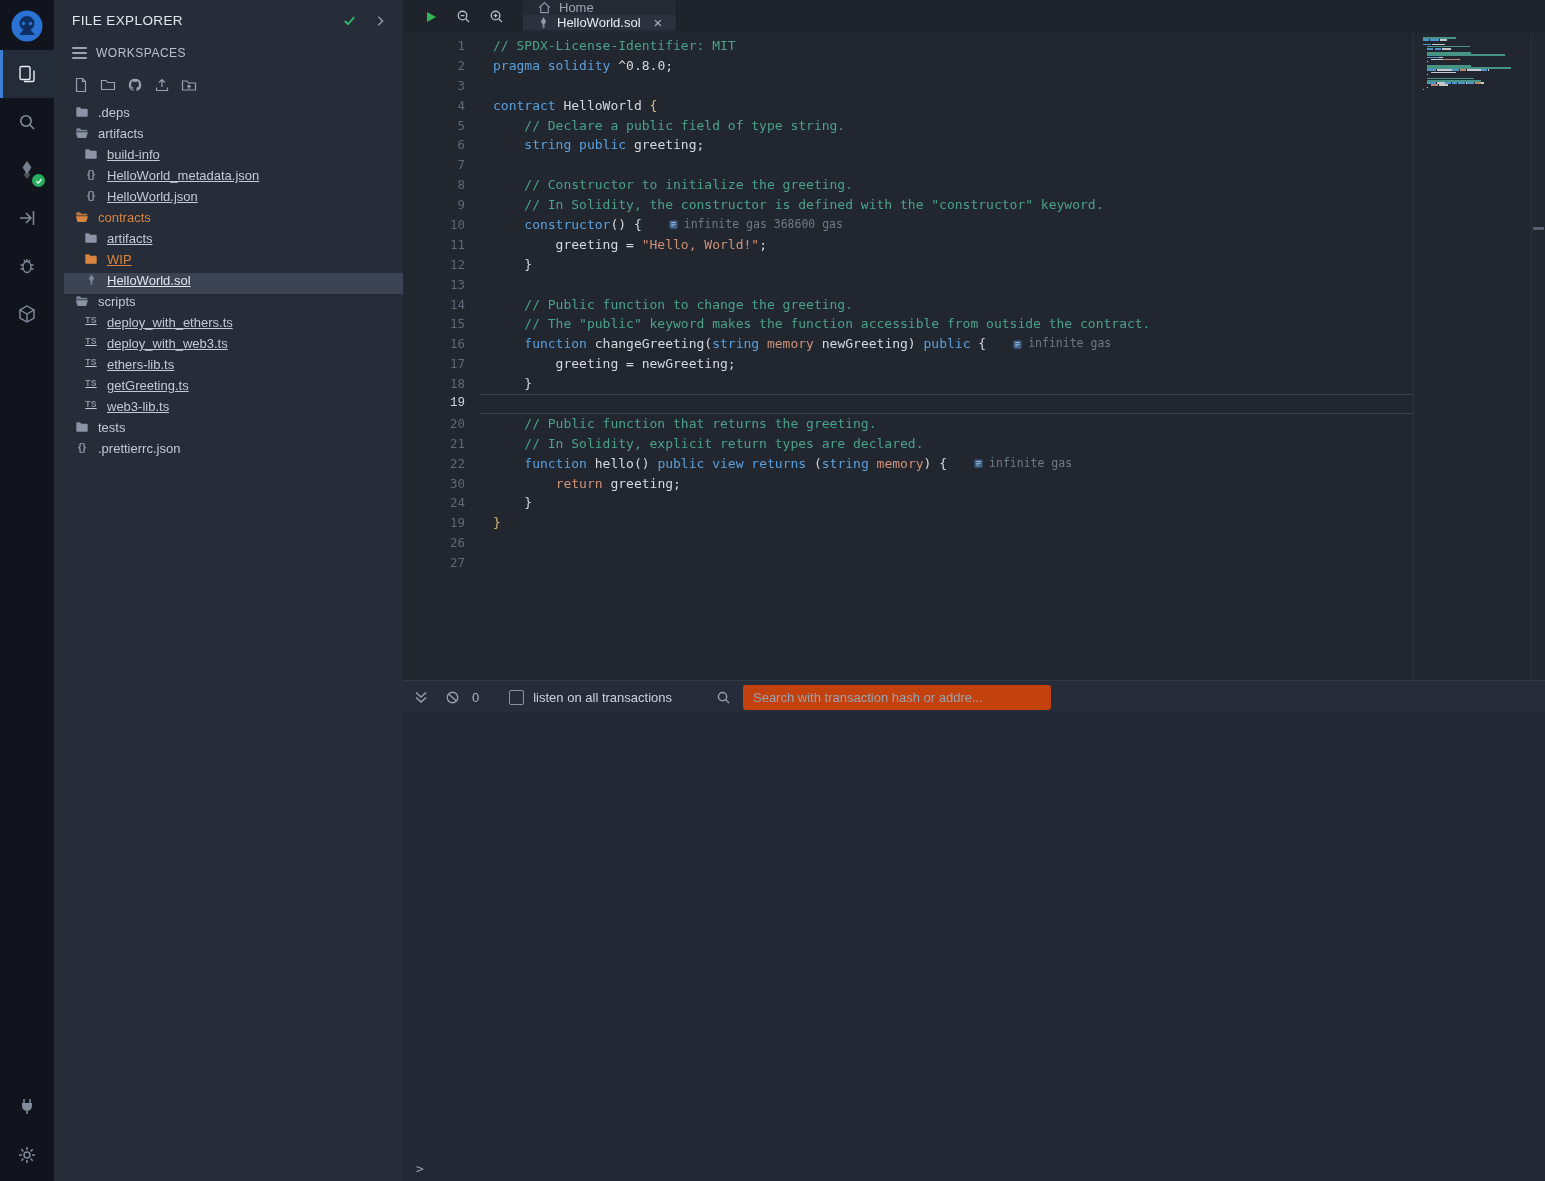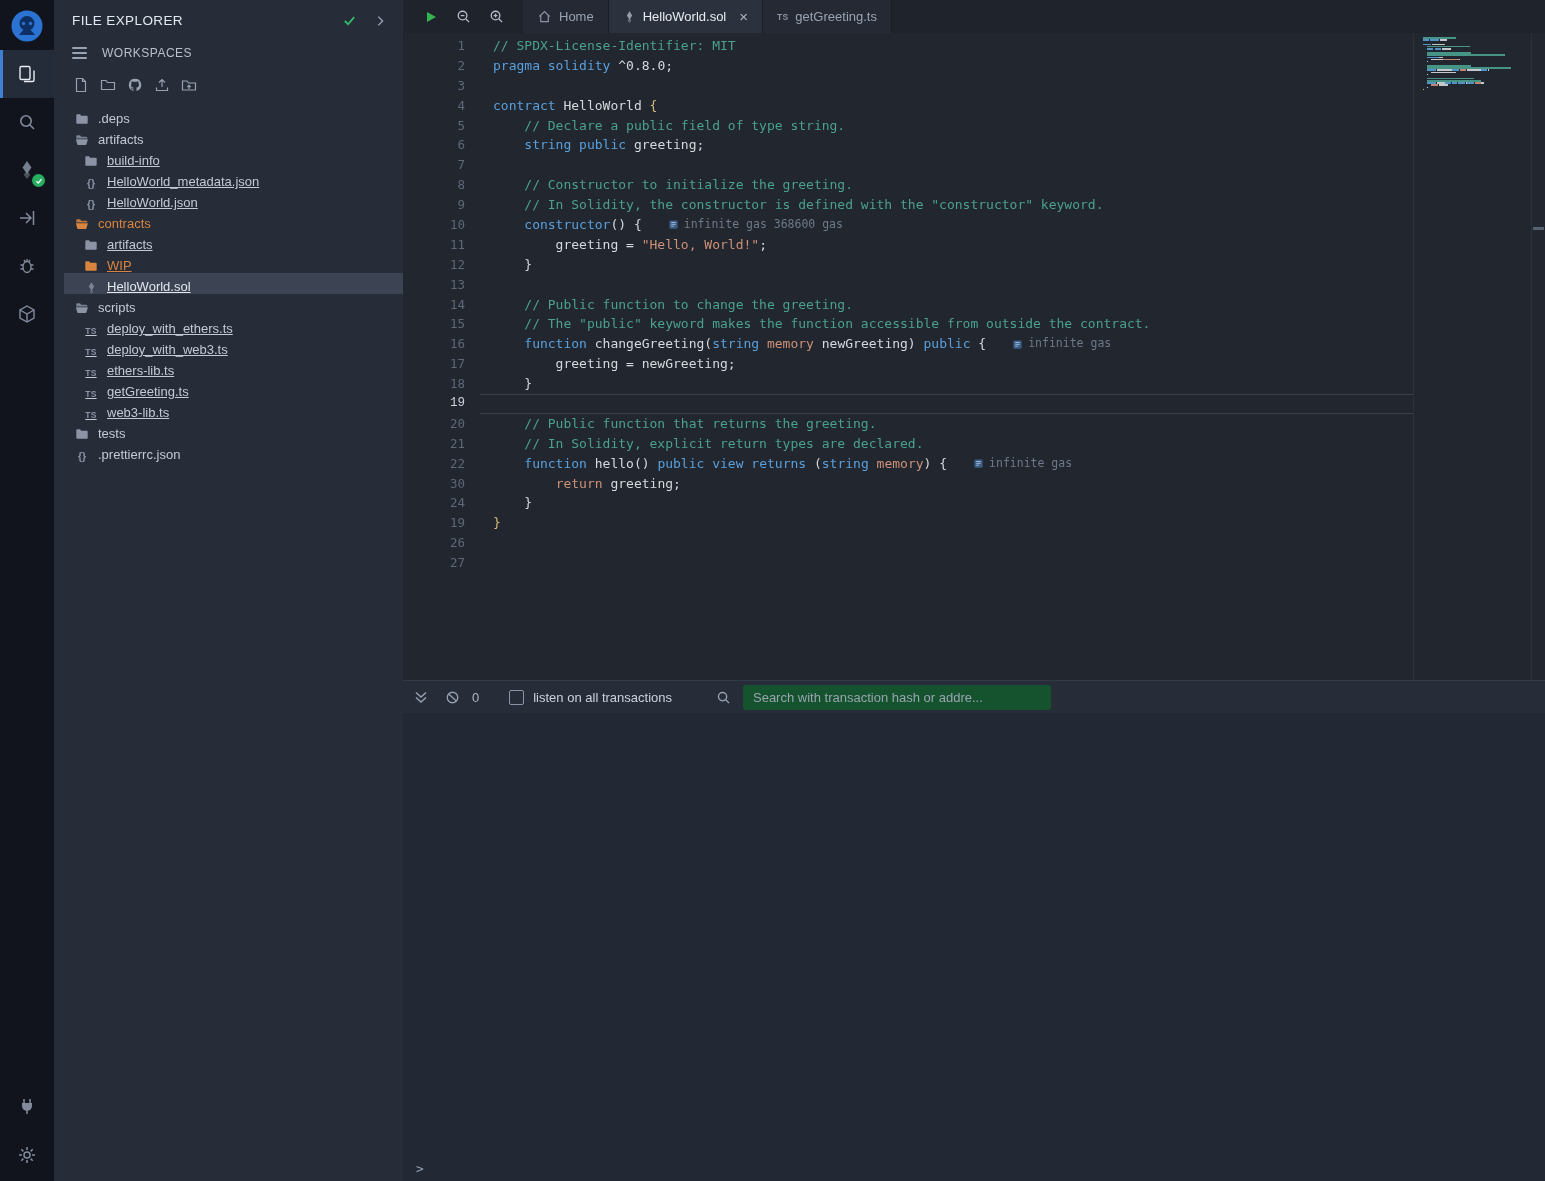--- a/index.html
+++ b/index.html
@@ -16,48 +16,48 @@
   .ib-badge { position:absolute; right:9px; bottom:7px; width:13px; height:13px; border-radius:50%;
               background:#27ae60; display:flex; align-items:center; justify-content:center; }
   .ib-bottom { position:absolute; bottom:2px; left:0; width:54px; }
 
   
   .sidepanel { position:absolute; left:54px; top:0; width:349px; height:100%; background:#262c38; }
   .sp-header { display:flex; align-items:center; padding:13px 16px 8px 18px; }
   .sp-title { flex:1; font-size:13.5px; font-weight:500; letter-spacing:.4px; color:#e4e8ef; }
   .sp-check { margin-right:16px; display:flex; }
   .sp-chev { display:flex; cursor:pointer; }
-  .sp-ws { display:flex; align-items:center; gap:15px; padding:6px 18px 0 18px; height:28px; }
+  .sp-ws { display:flex; align-items:center; gap:9px; padding:6px 18px 0 18px; height:28px; }
   .sp-ws-label { font-size:12px; font-weight:500; letter-spacing:.5px; color:#b8c0cd; }
   .hamburger { display:inline-flex; flex-direction:column; gap:3px; cursor:pointer; }
   .hamburger i { display:block; width:15px; height:2px; background:#9aa3b2; border-radius:1px; }
   .sp-select { margin:8px 18px 0 18px; height:34px; background:#2f3643; border-radius:6px;
                display:flex; align-items:center; padding:0 8px 0 16px; cursor:pointer; }
   .sp-select-val { flex:1; font-size:13.5px; color:#dde2ea; }
   .ws-badge { display:flex; }
   .sp-toolbar { display:flex; align-items:center; gap:11px; padding:12px 16px 0 19px; height:29px; color:#98a1b2; }
   .sp-toolbar .tbi { display:flex; cursor:pointer; }
   .tree { margin-top:12px; margin-left:10px; font-size:13px; color:#c3cad6; }
-  .tree-row { height:21px; display:flex; align-items:flex-end; padding-left:10px; cursor:pointer; }
+  .tree-row { height:21px; display:flex; align-items:flex-start; padding-left:10px; cursor:pointer; }
   .tree-row.ind1 { padding-left:19px;text-decoration:underline; }
   .tree-row.selected { background:#3c4352; color:#e2e7ee; }
   .tree-row.accent { color:#d9853f; }
   .tree-row.accent .tree-icon { color:#d9853f; }
   .tree-icon { width:16px; display:inline-flex; justify-content:center; margin-right:8px; color:#8b93a5; flex:none; }
   .ts-badge { font-size:8.5px; font-weight:bold; letter-spacing:.2px; color:inherit; }
   .json-badge { font-size:10.5px; font-weight:600; color:inherit; }
 
   
   .main { position:absolute; left:403px; top:0; right:0; height:100%; background:#21262f; }
 
   
   .tabbar { position:absolute; top:0; left:0; right:0; height:33px; background:#1e232c; display:flex; }
   .controls { width:120px; flex:none; display:flex; align-items:center; gap:18px; padding-left:21px; }
   .ctl { display:flex; cursor:pointer; color:#b6bdc9; }
-  .tabs { display:flex; height:33px; }
+  .tabs { display:flex; height:33px;flex-direction:column; }
   .tab { display:flex; align-items:center; gap:7px; padding:0 14px; height:33px; font-size:13px;
          color:#9aa3b2; background:#242933; border-right:1px solid #191d25; cursor:pointer; }
   .tab.active { background:#2b313d; color:#e9ecf1; }
   .tab .tab-icon { display:flex; color:#8b93a5; }
   .tab.active .tab-icon { color:#aeb6c4; }
   .tab-close { margin-left:6px; font-size:15px; line-height:1; color:#aeb6c4; cursor:pointer; }
 
   
   .editor { position:absolute; top:33px; left:0; right:0; height:647px; background:#21262f; overflow:hidden; }
   .code { position:absolute; top:0; left:0; width:1011px; bottom:0; padding-top:3px;
@@ -88,21 +88,21 @@
 
   
   .term-bar { position:absolute; top:680px; left:0; right:0; height:33px; background:#272d38;
               border-top:1px solid #323a47; display:flex; align-items:center; padding-left:10px; }
   .tb-icon { display:flex; color:#96a0b0; cursor:pointer; }
   .tb-count { margin-left:12px; font-size:13px; color:#aeb6c4; }
   .tb-check { margin-left:30px; width:15px; height:15px; border:1px solid #8a94a6; border-radius:2px;
               background:transparent; cursor:pointer; flex:none; }
   .tb-label { margin-left:9px; font-size:13px; color:#ccd2dc; }
   .tb-search { margin-left:44px; display:flex; color:#96a0b0; }
-  .tb-input { margin-left:12px; width:308px; height:25px; background:#14532d; border:none; border-radius:3px;
+  .tb-input { margin-left:12px; width:308px; height:25px; background:#c2410c; border:none; border-radius:3px;
               color:#cfd5de; font-size:13px; padding:0 10px; outline:none; font-family:"Liberation Sans",sans-serif; }
   .tb-input::placeholder { color:#9aa3b2; }
   .term-body { position:absolute; top:713px; left:0; right:0; bottom:0; background:#232934; }
   .prompt { position:absolute; left:13px; bottom:5px; font-family:"DejaVu Sans Mono",monospace;
             font-size:13px; color:#93a0b2; }
   svg { display:block; }
 </style>
 </head>
 <body>
 

